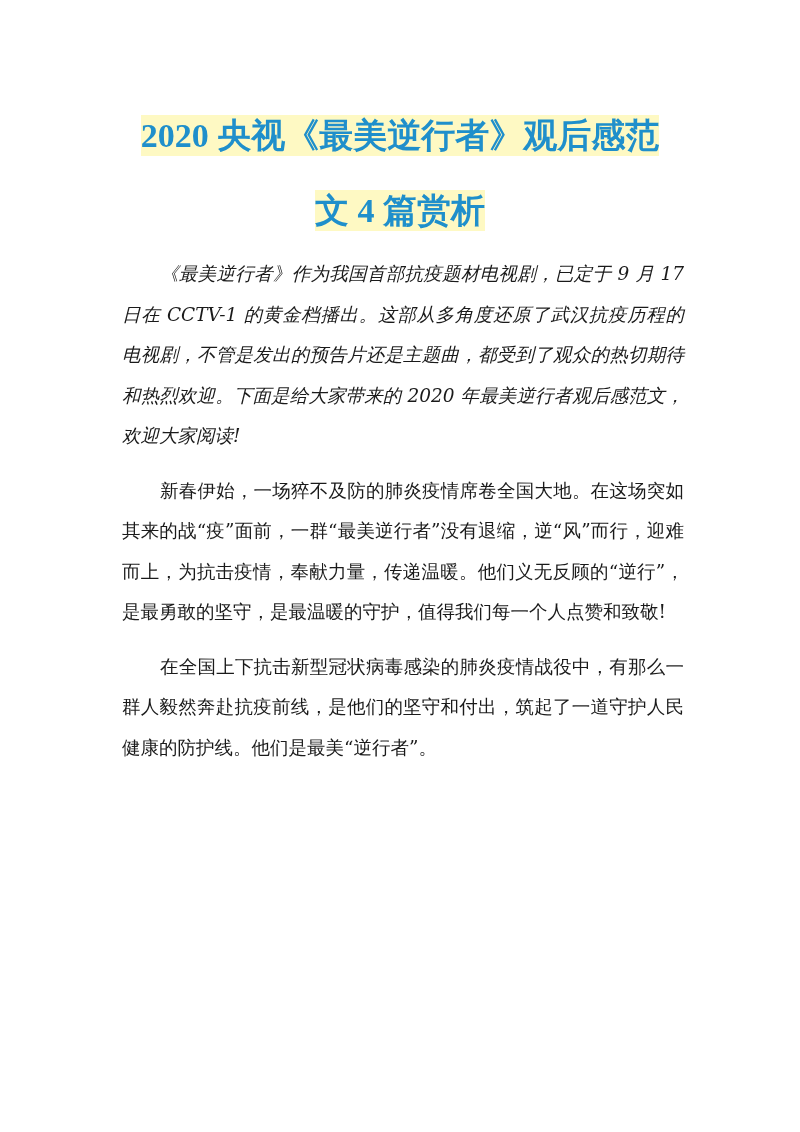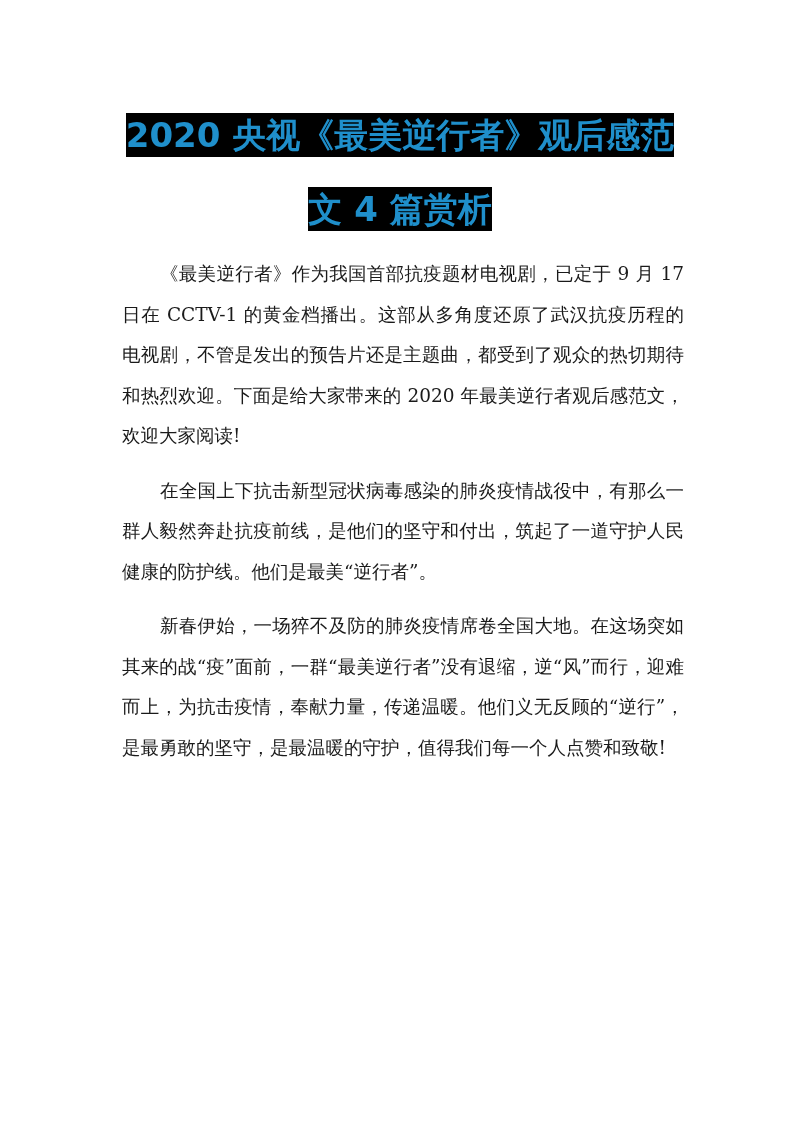--- a/index.html
+++ b/index.html
@@ -2,35 +2,35 @@
 <html><head>
 <meta charset="utf-8">
 <style>
   html, body { margin: 0; padding: 0; background: #ffffff; }
   body { width: 800px; height: 1132px; position: relative; overflow: hidden;
          font-family: "DejaVu Serif", "Liberation Serif", serif; color: #1a1a1a; }
   .page { position: absolute; left: 0; top: 0; width: 800px; height: 1132px; }
   .title { position: absolute; left: 100px; width: 600px; top: 98px; text-align: center;
            font-family: "DejaVu Sans", "Liberation Sans", sans-serif; font-weight: bold;
            font-size: 34px; line-height: 74px; color: #1f8fcb; }
-  .title span { background: #000000; padding: 2px 0; }
+  .title span { background: #fef9c3; padding: 2px 0; font-family: Liberation Serif, serif; }
   .body { position: absolute; left: 122px; width: 562px; top: 254px; font-size: 18.5px; }
   .para { margin: 0; line-height: 40.5px; text-indent: 38px; text-align: justify; }
   .para + .para { margin-top: 14px; }
   .heading { margin: 12px 0 14px 38px; line-height: 40px; font-family: "DejaVu Sans", "Liberation Sans", sans-serif;
              font-weight: bold; font-size: 17px; color: #1f8fcb; }
-  .para.first { margin-bottom: 6px; }
+  .para.first { margin-bottom: 6px; font-style: italic; }
 </style>
 </head>
 <body>
 
 <div class="page">
   <div class="title">
     <span>2020 央视《最美逆行者》观后感范</span><br>
     <span>文 4 篇赏析</span>
   </div>
 
   <div class="body">
     <p class="para first">《最美逆行者》作为我国首部抗疫题材电视剧，已定于 9 月 17 日在 CCTV-1 的黄金档播出。这部从多角度还原了武汉抗疫历程的电视剧，不管是发出的预告片还是主题曲，都受到了观众的热切期待和热烈欢迎。下面是给大家带来的 2020 年最美逆行者观后感范文，欢迎大家阅读!</p>
+    <p class="para">新春伊始，一场猝不及防的肺炎疫情席卷全国大地。在这场突如其来的战“疫”面前，一群“最美逆行者”没有退缩，逆“风”而行，迎难而上，为抗击疫情，奉献力量，传递温暖。他们义无反顾的“逆行”，是最勇敢的坚守，是最温暖的守护，值得我们每一个人点赞和致敬!</p>
     <p class="para">在全国上下抗击新型冠状病毒感染的肺炎疫情战役中，有那么一群人毅然奔赴抗疫前线，是他们的坚守和付出，筑起了一道守护人民健康的防护线。他们是最美“逆行者”。</p>
-    <p class="para">新春伊始，一场猝不及防的肺炎疫情席卷全国大地。在这场突如其来的战“疫”面前，一群“最美逆行者”没有退缩，逆“风”而行，迎难而上，为抗击疫情，奉献力量，传递温暖。他们义无反顾的“逆行”，是最勇敢的坚守，是最温暖的守护，值得我们每一个人点赞和致敬!</p>
   </div>
 </div>
 
 </body></html>

